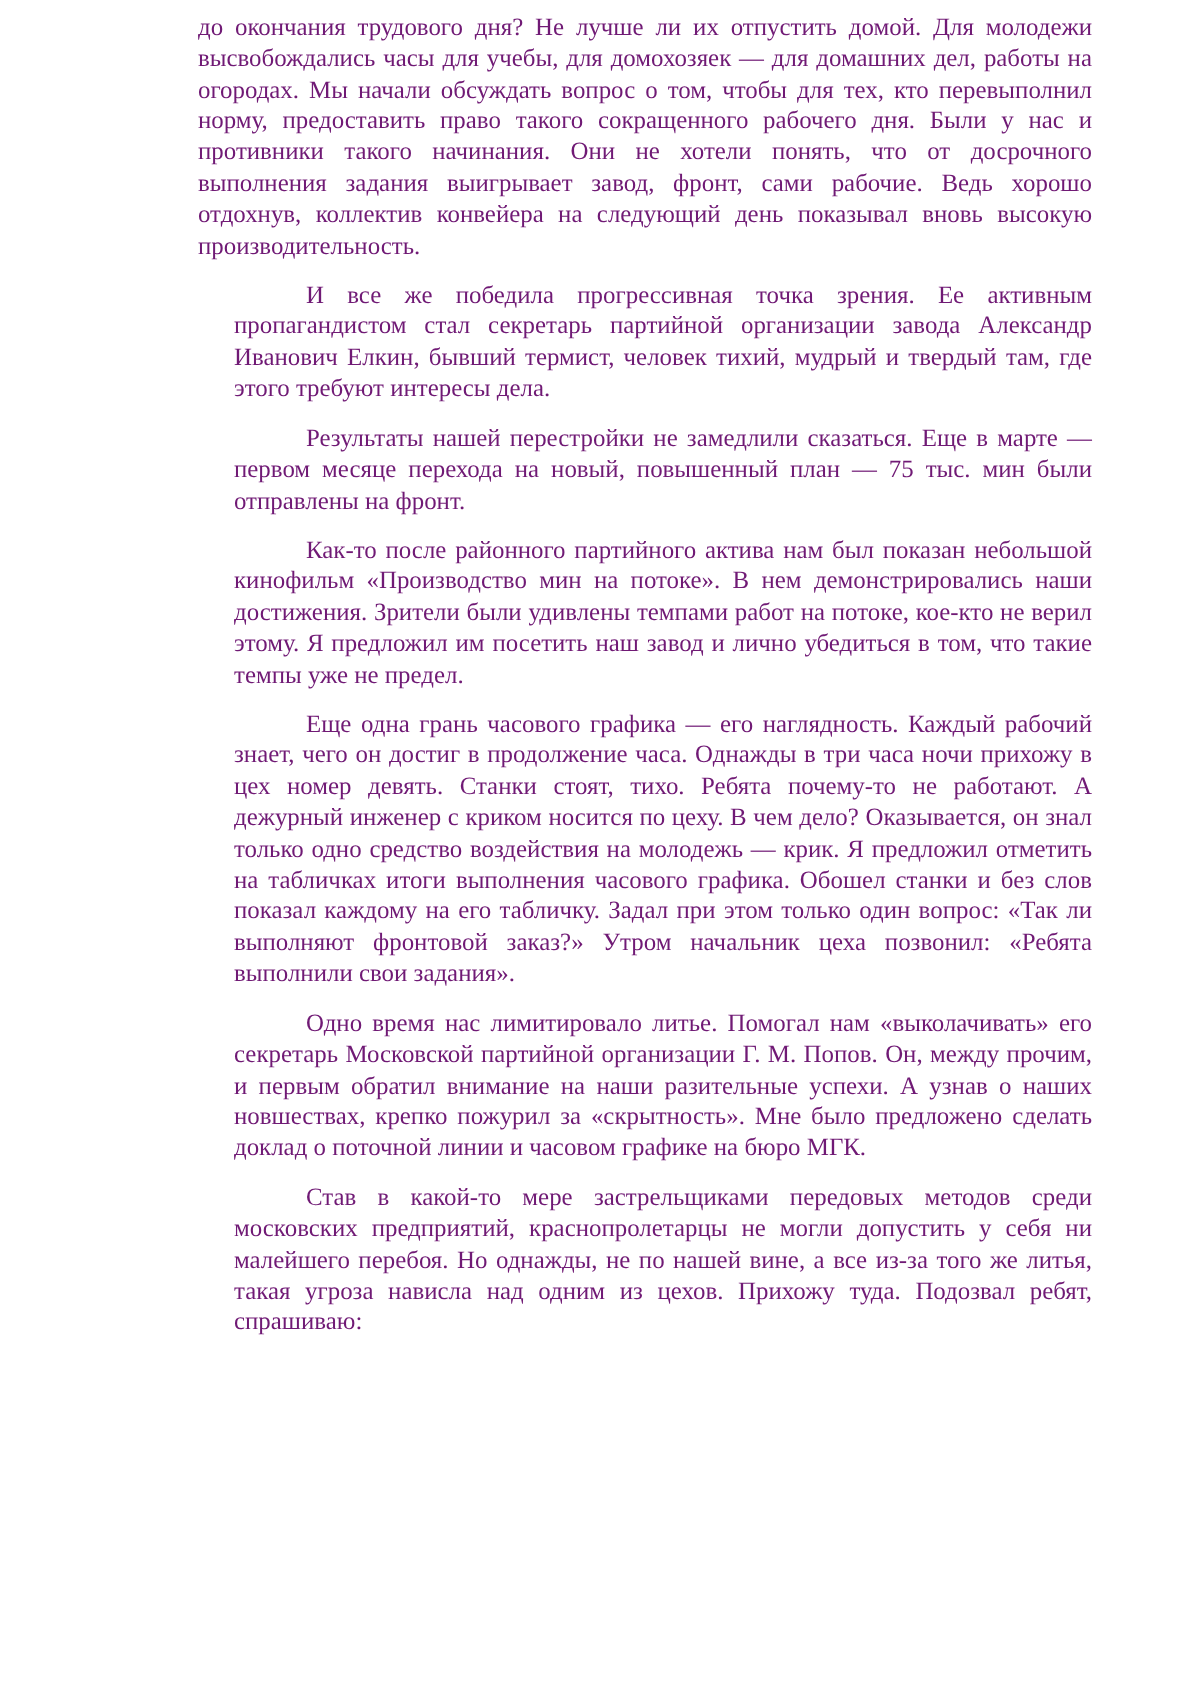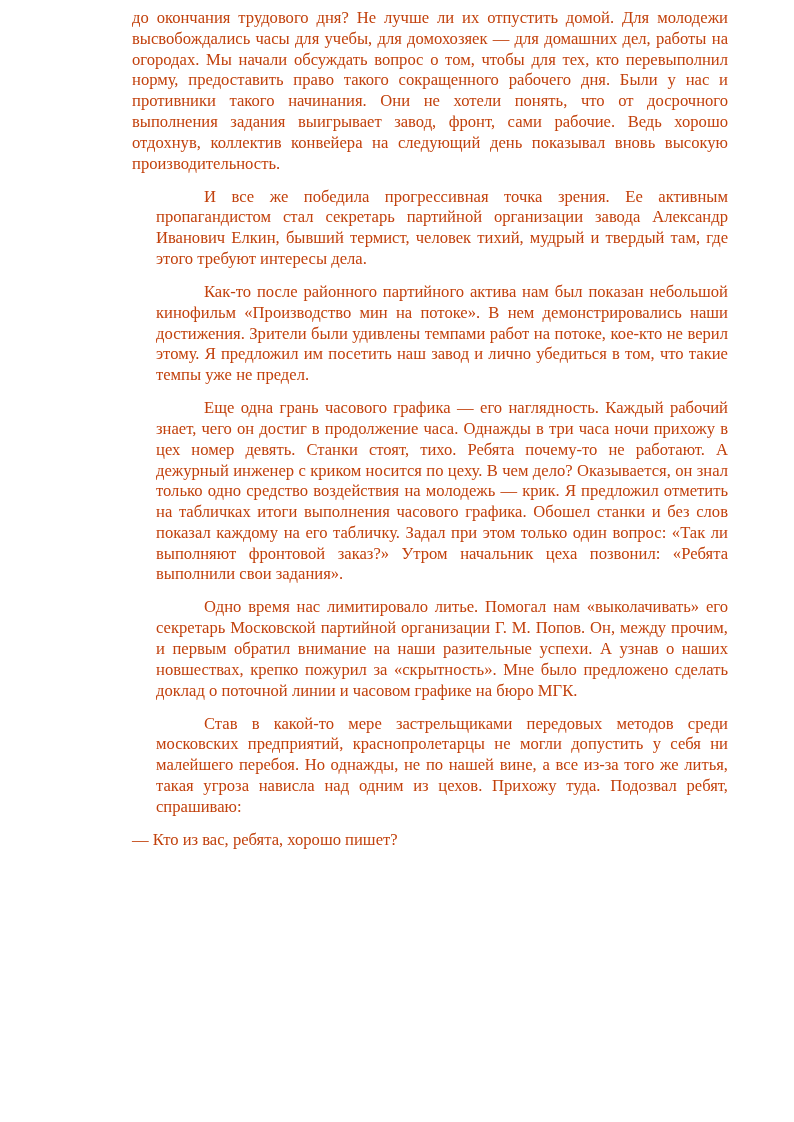--- a/index.html
+++ b/index.html
@@ -5,34 +5,34 @@
   html, body { margin: 0; padding: 0; background: #ffffff; }
   body { width: 794px; height: 1122px; position: relative; overflow: hidden; }
   .page {
     position: absolute;
     left: 132px;
     top: 8px;
     width: 596px;
     font-family: "Liberation Serif", "DejaVu Serif", serif;
     font-size: 16.6px;
     line-height: 20.8px;
-    color: #c2410c;
+    color: #701a75;
   }
   .page p {
     margin: 0 0 12.2px 0;
     text-align: justify;
     text-indent: 0;
   }
   .page p.indent { text-indent: 48px; margin-left: 24px; }
   .page p.noindent { text-indent: 0; }
 </style>
 </head>
 <body>
 
 <div class="page">
   <p class="noindent">до окончания трудового дня? Не лучше ли их отпустить домой. Для молодежи высвобождались часы для учебы, для домохозяек — для домашних дел, работы на огородах. Мы начали обсуждать вопрос о том, чтобы для тех, кто перевыполнил норму, предоставить право такого сокращенного рабочего дня. Были у нас и противники такого начинания. Они не хотели понять, что от досрочного выполнения задания выигрывает завод, фронт, сами рабочие. Ведь хорошо отдохнув, коллектив конвейера на следующий день показывал вновь высокую производительность.</p>
   <p class="indent">И все же победила прогрессивная точка зрения. Ее активным пропагандистом стал секретарь партийной организации завода Александр Иванович Елкин, бывший термист, человек тихий, мудрый и твердый там, где этого требуют интересы дела.</p>
+  <p class="indent">Результаты нашей перестройки не замедлили сказаться. Еще в марте — первом месяце перехода на новый, повышенный план — 75 тыс. мин были отправлены на фронт.</p>
   <p class="indent">Как-то после районного партийного актива нам был показан небольшой кинофильм «Производство мин на потоке». В нем демонстрировались наши достижения. Зрители были удивлены темпами работ на потоке, кое-кто не верил этому. Я предложил им посетить наш завод и лично убедиться в том, что такие темпы уже не предел.</p>
   <p class="indent">Еще одна грань часового графика — его наглядность. Каждый рабочий знает, чего он достиг в продолжение часа. Однажды в три часа ночи прихожу в цех номер девять. Станки стоят, тихо. Ребята почему-то не работают. А дежурный инженер с криком носится по цеху. В чем дело? Оказывается, он знал только одно средство воздействия на молодежь — крик. Я предложил отметить на табличках итоги выполнения часового графика. Обошел станки и без слов показал каждому на его табличку. Задал при этом только один вопрос: «Так ли выполняют фронтовой заказ?» Утром начальник цеха позвонил: «Ребята выполнили свои задания».</p>
   <p class="indent">Одно время нас лимитировало литье. Помогал нам «выколачивать» его секретарь Московской партийной организации Г. М. Попов. Он, между прочим, и первым обратил внимание на наши разительные успехи. А узнав о наших новшествах, крепко пожурил за «скрытность». Мне было предложено сделать доклад о поточной линии и часовом графике на бюро МГК.</p>
   <p class="indent">Став в какой-то мере застрельщиками передовых методов среди московских предприятий, краснопролетарцы не могли допустить у себя ни малейшего перебоя. Но однажды, не по нашей вине, а все из-за того же литья, такая угроза нависла над одним из цехов. Прихожу туда. Подозвал ребят, спрашиваю:</p>
-  <p class="noindent">— Кто из вас, ребята, хорошо пишет?</p>
 </div>
 
 </body></html>

